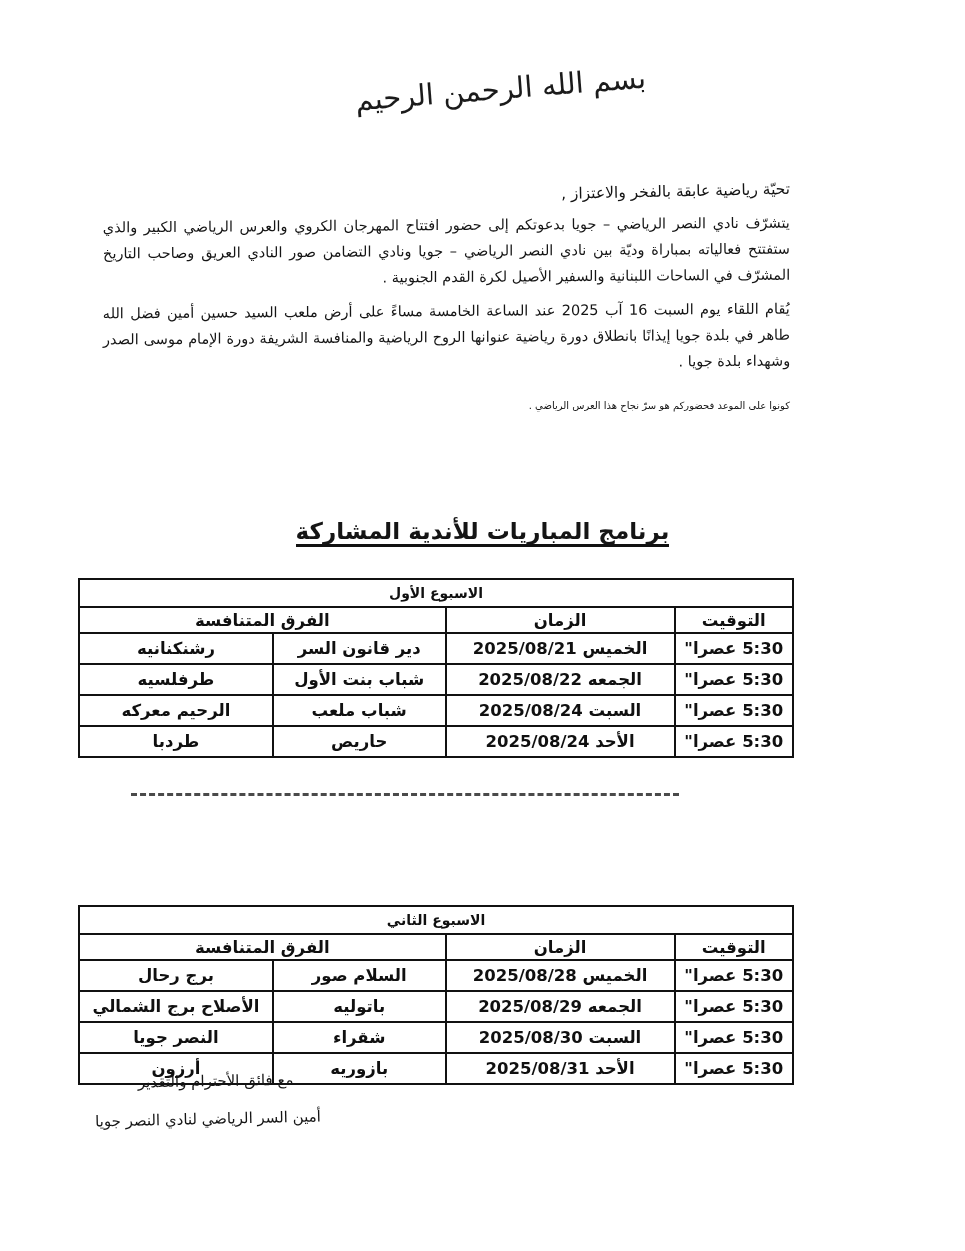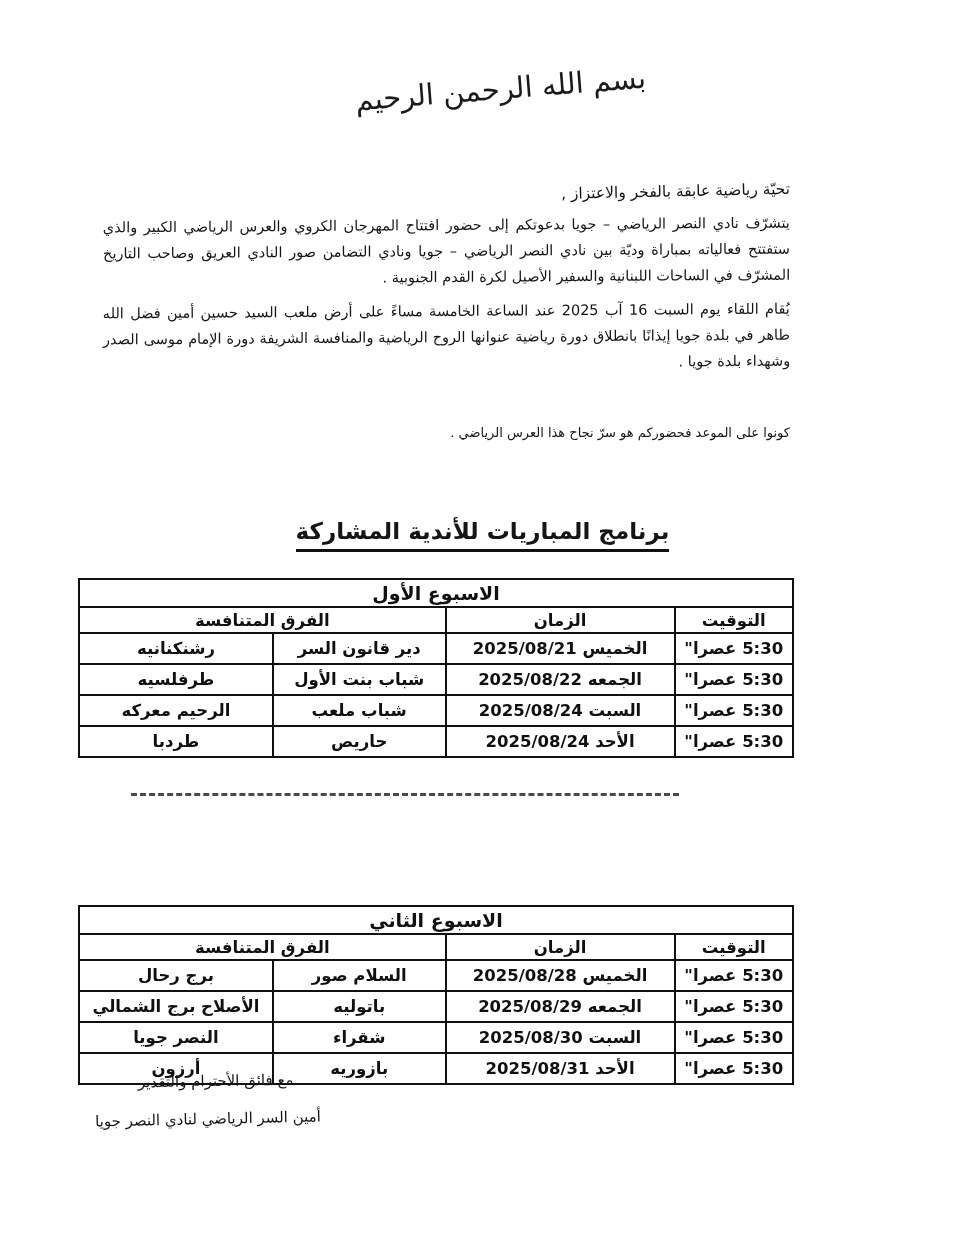--- a/index.html
+++ b/index.html
@@ -13,37 +13,37 @@
   .bismillah{
     top:72px;left:0;right:0;text-align:center;font-size:29px;
     transform:translateX(18px) rotate(-4.5deg);letter-spacing:1px;color:#1b1b1b;
   }
   
   .greeting{top:180px;right:175px;font-size:15.5px;transform:rotate(-1.2deg);transform-origin:right center;}
   
   .para{right:175px;left:103px;font-size:14.5px;line-height:26px;text-align:justify;transform:rotate(-0.4deg);}
   .para1{top:212px;}
   .para2{top:298px;}
-  .call-line{top:425px;right:175px;font-size:13px;}
+  .call-line{top:400px;right:175px;font-size:10px;}
   
   .sched-title{top:518px;left:0;right:0;text-align:center;}
   .sched-title span{
     display:inline-block;font-size:23px;font-weight:700;
-    border-bottom:3px solid #111;padding-bottom:5px;
+    border-bottom:3px solid #111;
   }
   
   table.sched{
     border-collapse:collapse;direction:rtl;width:716px;
     font-size:16.5px;font-weight:700;table-layout:fixed;
   }
   table.sched td{
     border:2px solid #111;text-align:center;vertical-align:middle;
     padding:0 4px;overflow:hidden;white-space:nowrap;color:#101010;
   }
-  td.t-title{height:26px;font-size:19px;}
+  td.t-title{height:26px;font-size:14px;}
   tr.head td{height:24px;}
   tr.row td{height:29px;text-align:center;}
   .tbl1{top:578px;left:78px;}
   .tbl2{top:858px;left:78px;margin-top:47px;}
   
   .dashes{top:793px;left:131px;width:548px;height:0;border-top:3px dashed #4a4a4a;}
   
   .closing{top:1072px;left:138px;font-size:15px;transform:rotate(-1deg);}
   .signature{top:1110px;left:95px;font-size:15px;transform:rotate(-1.3deg);}
 </style>

